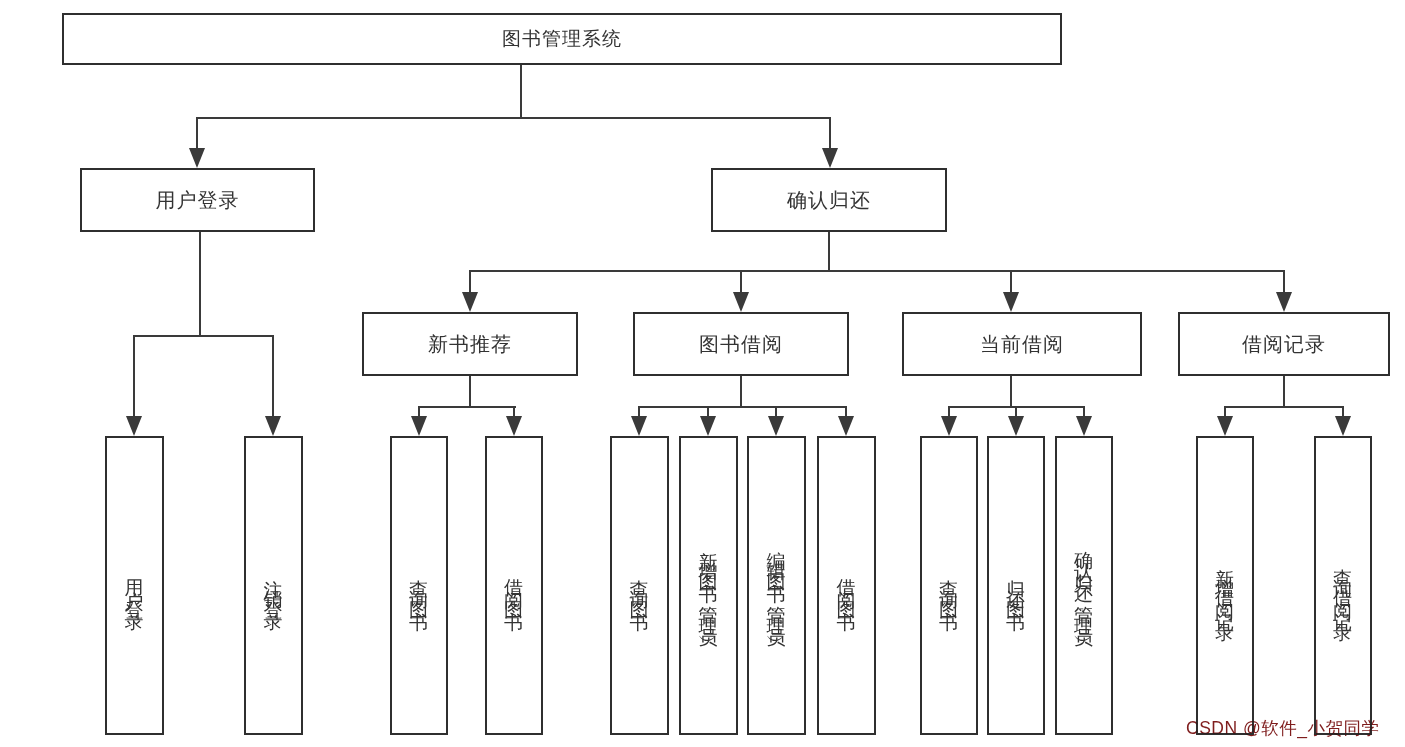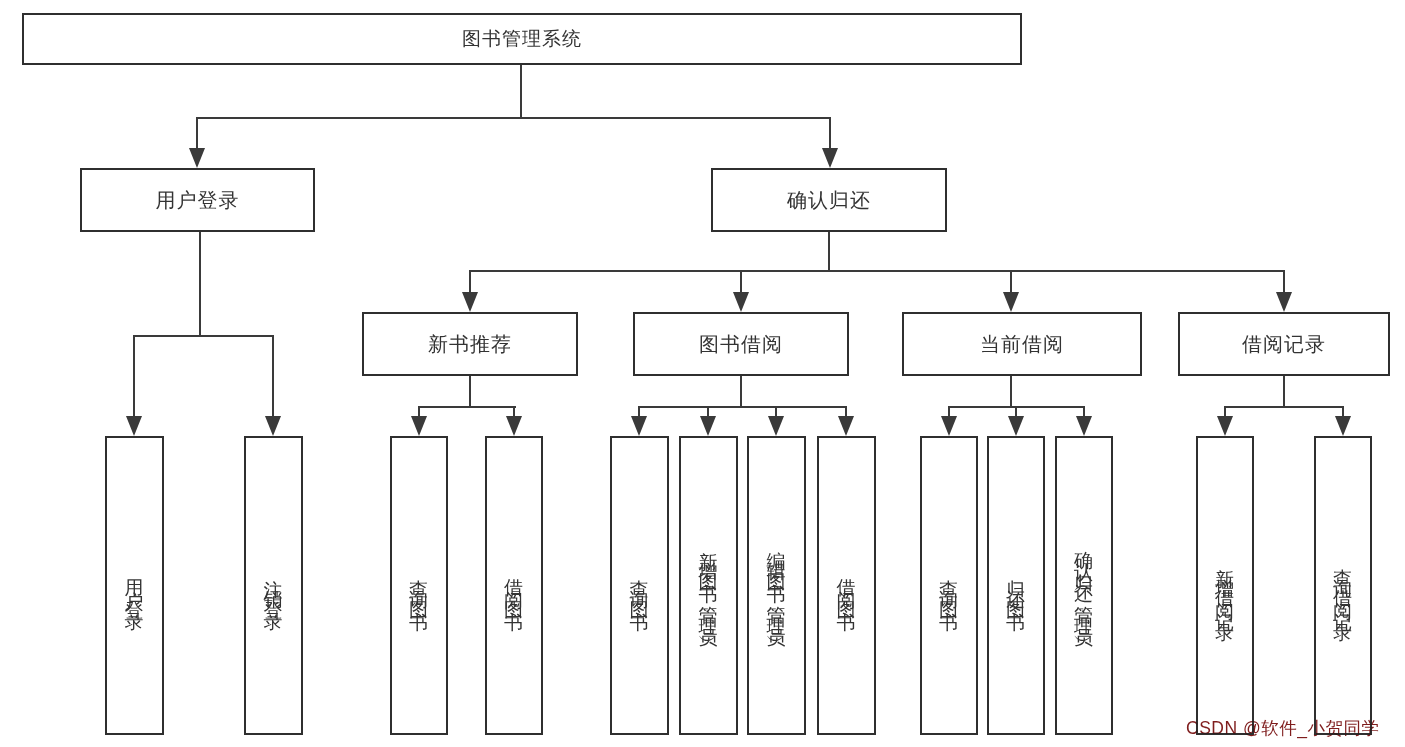--- a/index.html
+++ b/index.html
@@ -17,21 +17,21 @@
     background: #ffffff;
     border: 2.5px solid #2f2f2f;
     display: flex;
     align-items: center;
     justify-content: center;
     color: #333333;
     font-size: 20px;
     letter-spacing: 1px;
     z-index: 2;
   }
-  .node.root { font-size: 19px; }
+  .node.root { font-size: 19px; margin-left: 40px; }
   .leaf {
     position: absolute;
     box-sizing: border-box;
     background: #ffffff;
     border: 2.5px solid #2f2f2f;
     display: flex;
     align-items: center;
     justify-content: center;
     color: #333333;
     z-index: 2;

